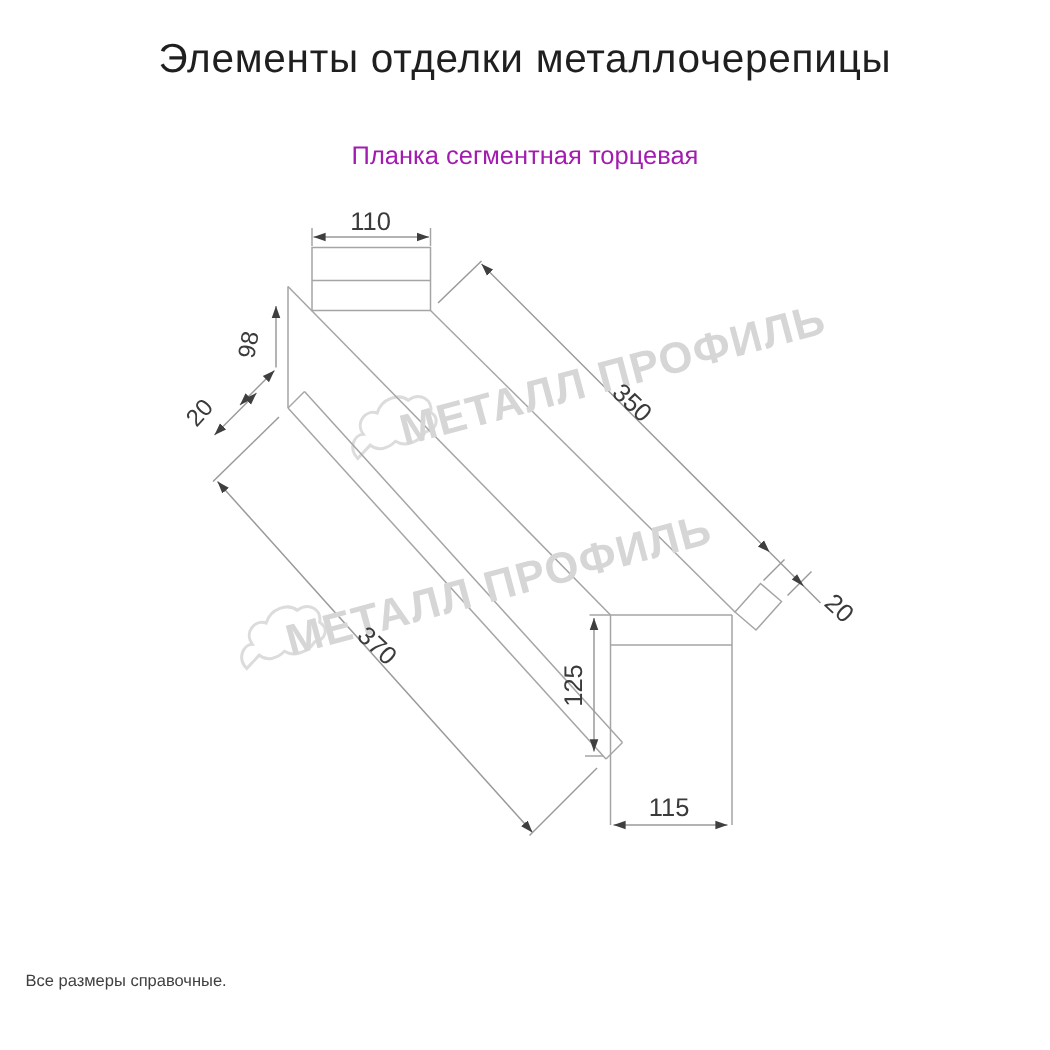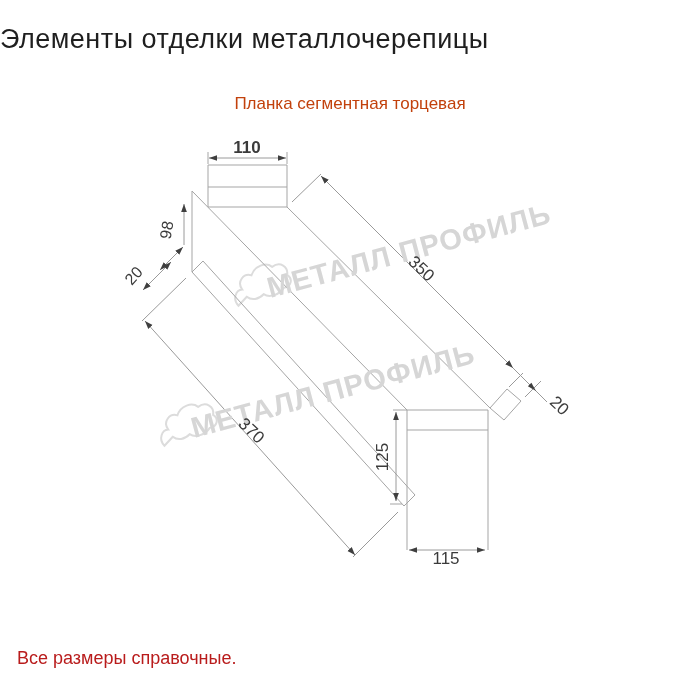--- a/index.html
+++ b/index.html
@@ -1,44 +1,44 @@
 <!DOCTYPE html>
 <html><head>
 <meta charset="utf-8">
 <style>
   html,body{margin:0;padding:0;background:#fff;}
   .canvas{
     position:relative;width:700px;height:700px;background:#ffffff;
     font-family:"Liberation Sans", sans-serif;overflow:hidden;
   }
   .page-title{
-    position:absolute;top:24px;left:0;width:700px;
+    position:absolute;top:24px;left:0;width:700px;text-align:center;
     font-size:27px;color:#1f1f1f;letter-spacing:0.5px;
   }
   .subtitle{
     position:absolute;top:94px;left:0;width:700px;text-align:center;
-    font-size:17px;color:#c2410c;line-height:19px;
+    font-size:17px;color:#a21caf;line-height:19px;
   }
   .drawing-svg{position:absolute;left:0;top:0;width:700px;height:700px;}
   .dim-label{
     position:absolute;font-size:17px;color:#3b3b3b;white-space:nowrap;
     transform:translate(-50%,-50%);
   }
   .dim-small{font-size:16px;}
   .rot45{transform:translate(-50%,-50%) rotate(43deg);}
   .rotm48{transform:translate(-50%,-50%) rotate(-48deg);}
   .rotm80{transform:translate(-50%,-50%) rotate(-80deg);}
   .rotm90{transform:translate(-50%,-50%) rotate(-90deg);}
   .watermark{
     position:absolute;font-size:29px;font-weight:bold;color:#d6d6d6;
     letter-spacing:1px;white-space:nowrap;transform:translate(-50%,-50%) rotate(-15deg);
     user-select:none;
   }
   .footer-note{
-    position:absolute;left:17px;font-size:18px;color:#b91c1c;white-space:nowrap;
+    position:absolute;left:17px;font-size:11px;color:#404040;white-space:nowrap;
   }
   .note1{top:648px;}
   .note2{top:667px;}
 </style>
 </head>
 <body>
 
 <div class="canvas">
 
   <div class="page-title">Элементы отделки металлочерепицы</div>
@@ -112,24 +112,24 @@
     </g>
 
     <g fill="#3f3f3f" stroke="none">
       <polygon points="536,391 531.4,382.8 527.9,386.3"></polygon>
     </g>
   </svg>
 
   <div class="watermark" style="left:409px;top:251px;">МЕТАЛЛ ПРОФИЛЬ</div>
   <div class="watermark" style="left:333px;top:391px;">МЕТАЛЛ ПРОФИЛЬ</div>
 
-  <div class="dim-label" style="left:247px;top:148px;font-weight:bold;">110</div>
+  <div class="dim-label" style="left:247px;top:148px;">110</div>
   <div class="dim-label dim-small rotm80" style="left:167px;top:230px;">98</div>
   <div class="dim-label dim-small rotm48" style="left:134px;top:276px;">20</div>
   <div class="dim-label rot45" style="left:421px;top:269px;">350</div>
   <div class="dim-label rot45" style="left:559px;top:406px;">20</div>
   <div class="dim-label rot45" style="left:251px;top:431px;">370</div>
   <div class="dim-label rotm90" style="left:383px;top:457px;">125</div>
-  <div class="dim-label" style="left:446px;top:539px;margin-top:20px;">115</div>
+  <div class="dim-label" style="left:446px;top:539px;">115</div>
 
   <div class="footer-note note1">Все размеры справочные.</div>
 
 </div>
 
 </body></html>

